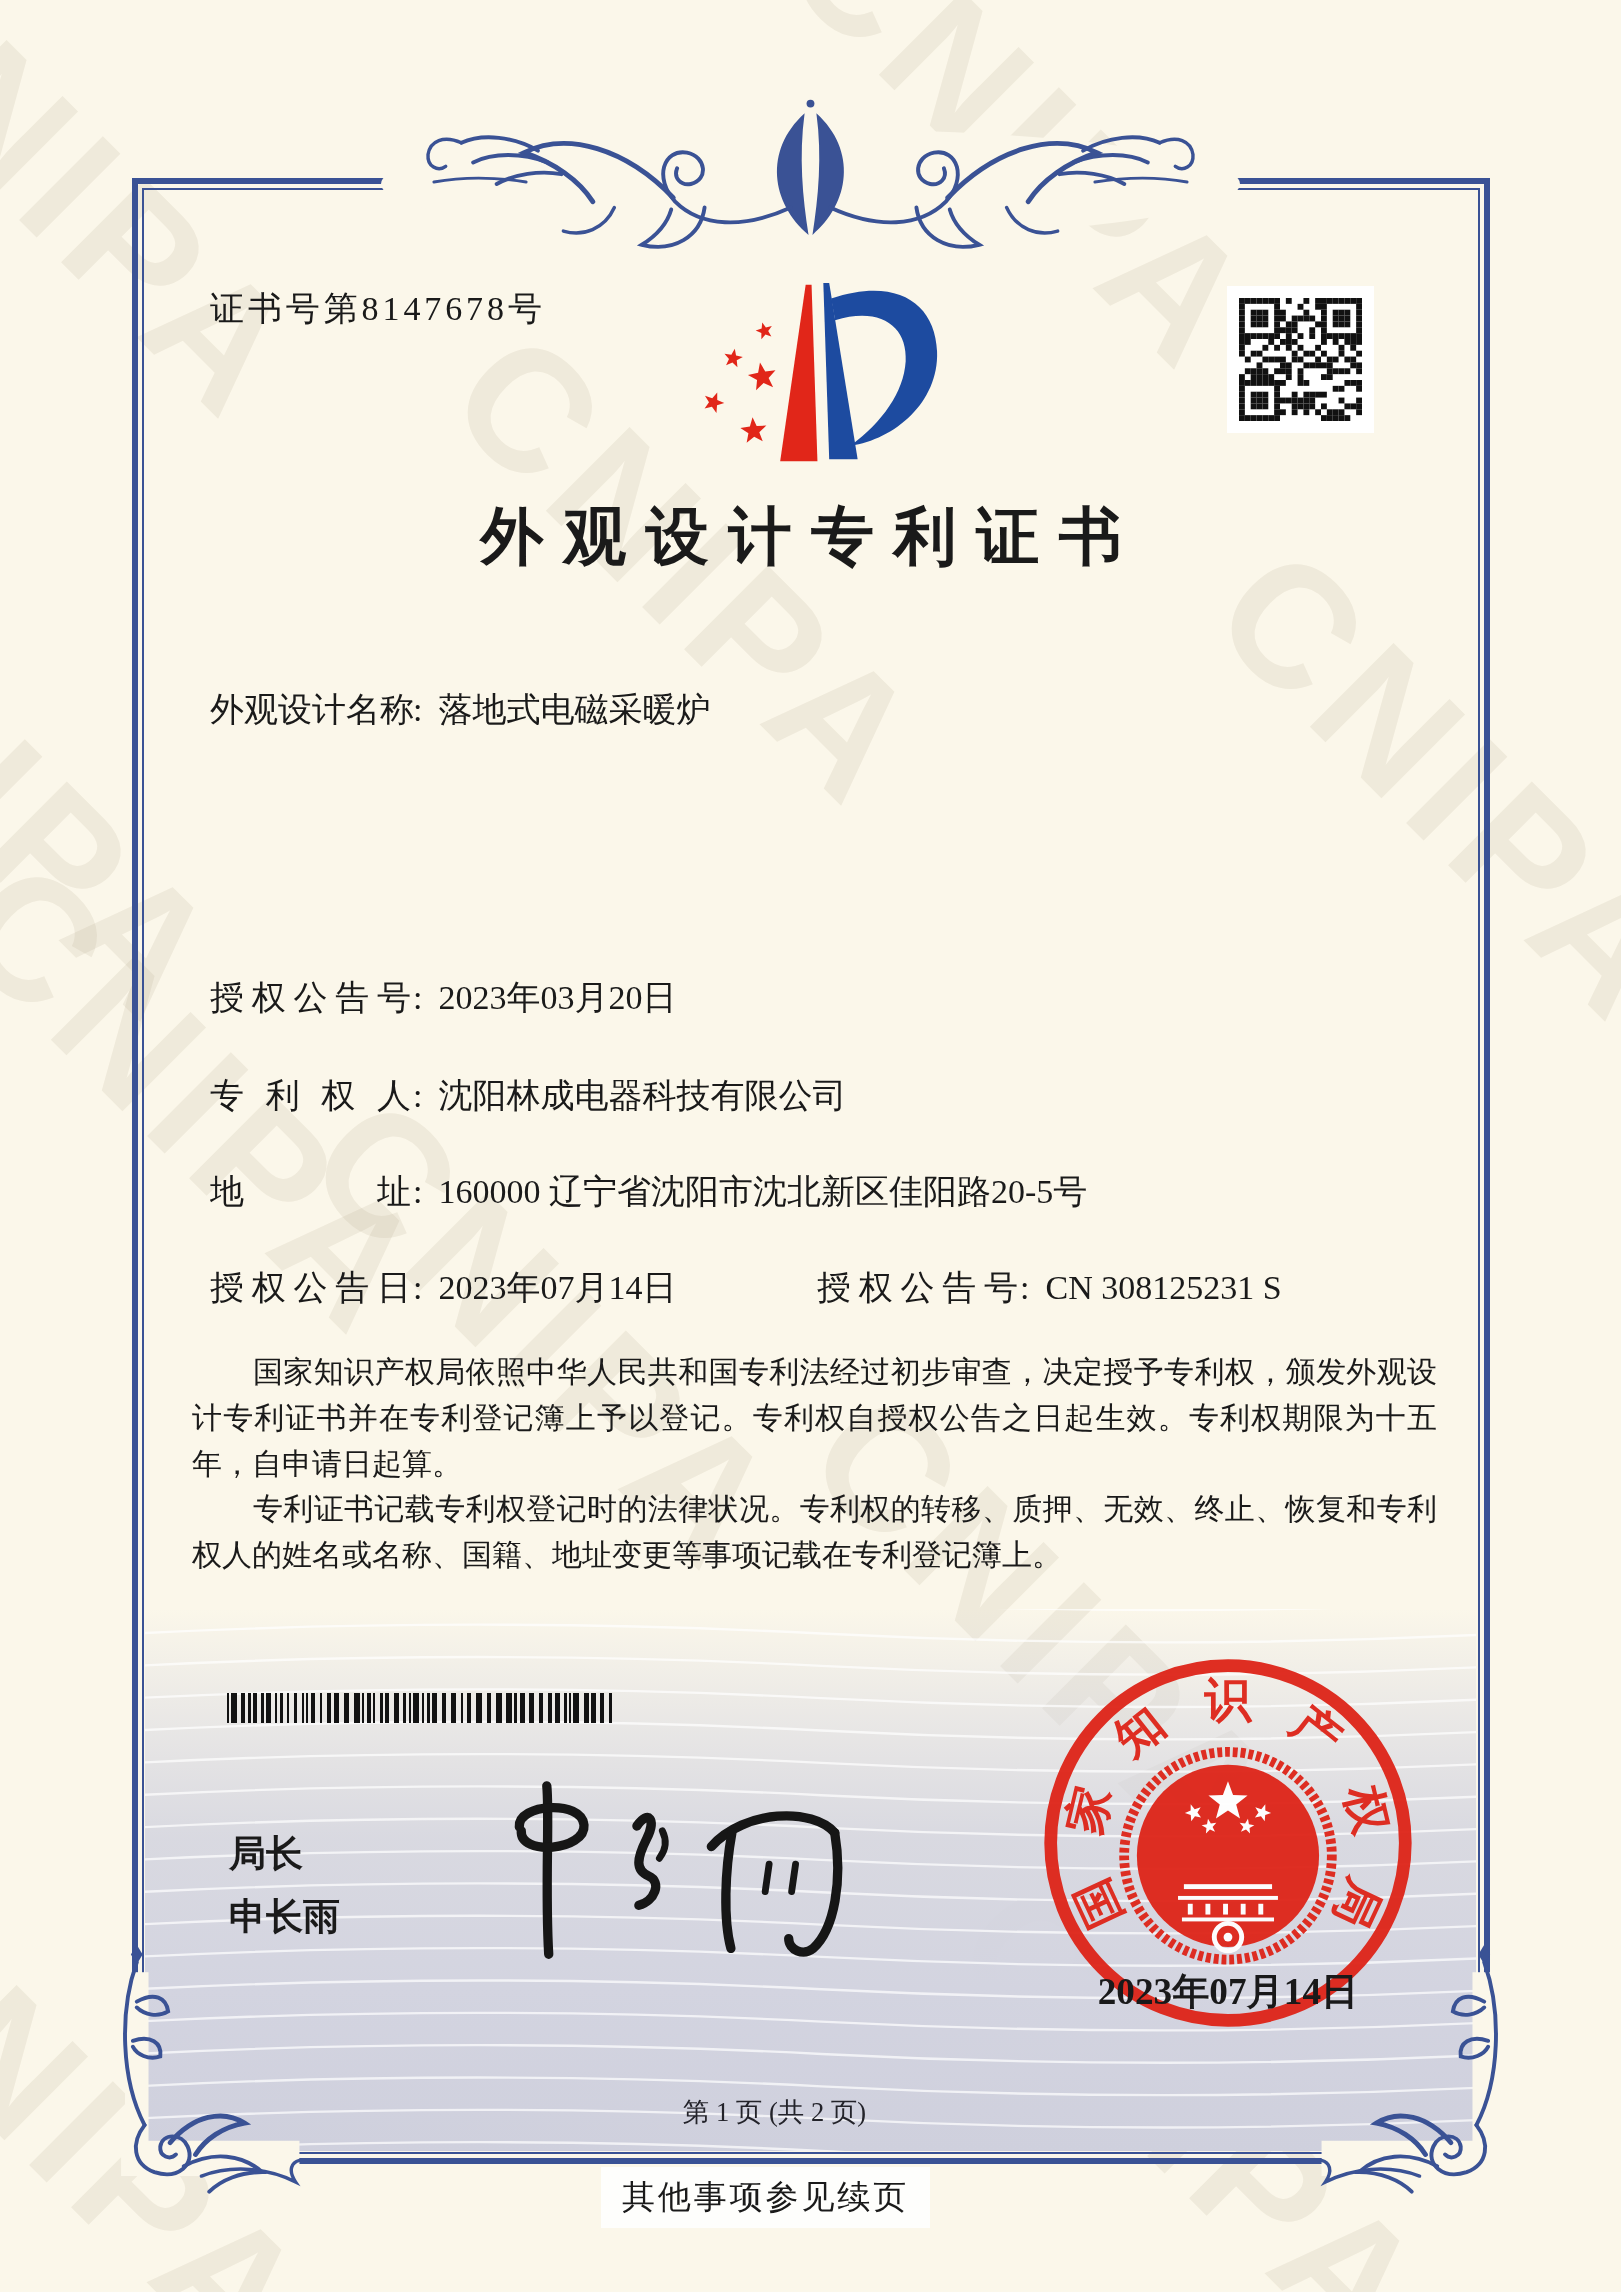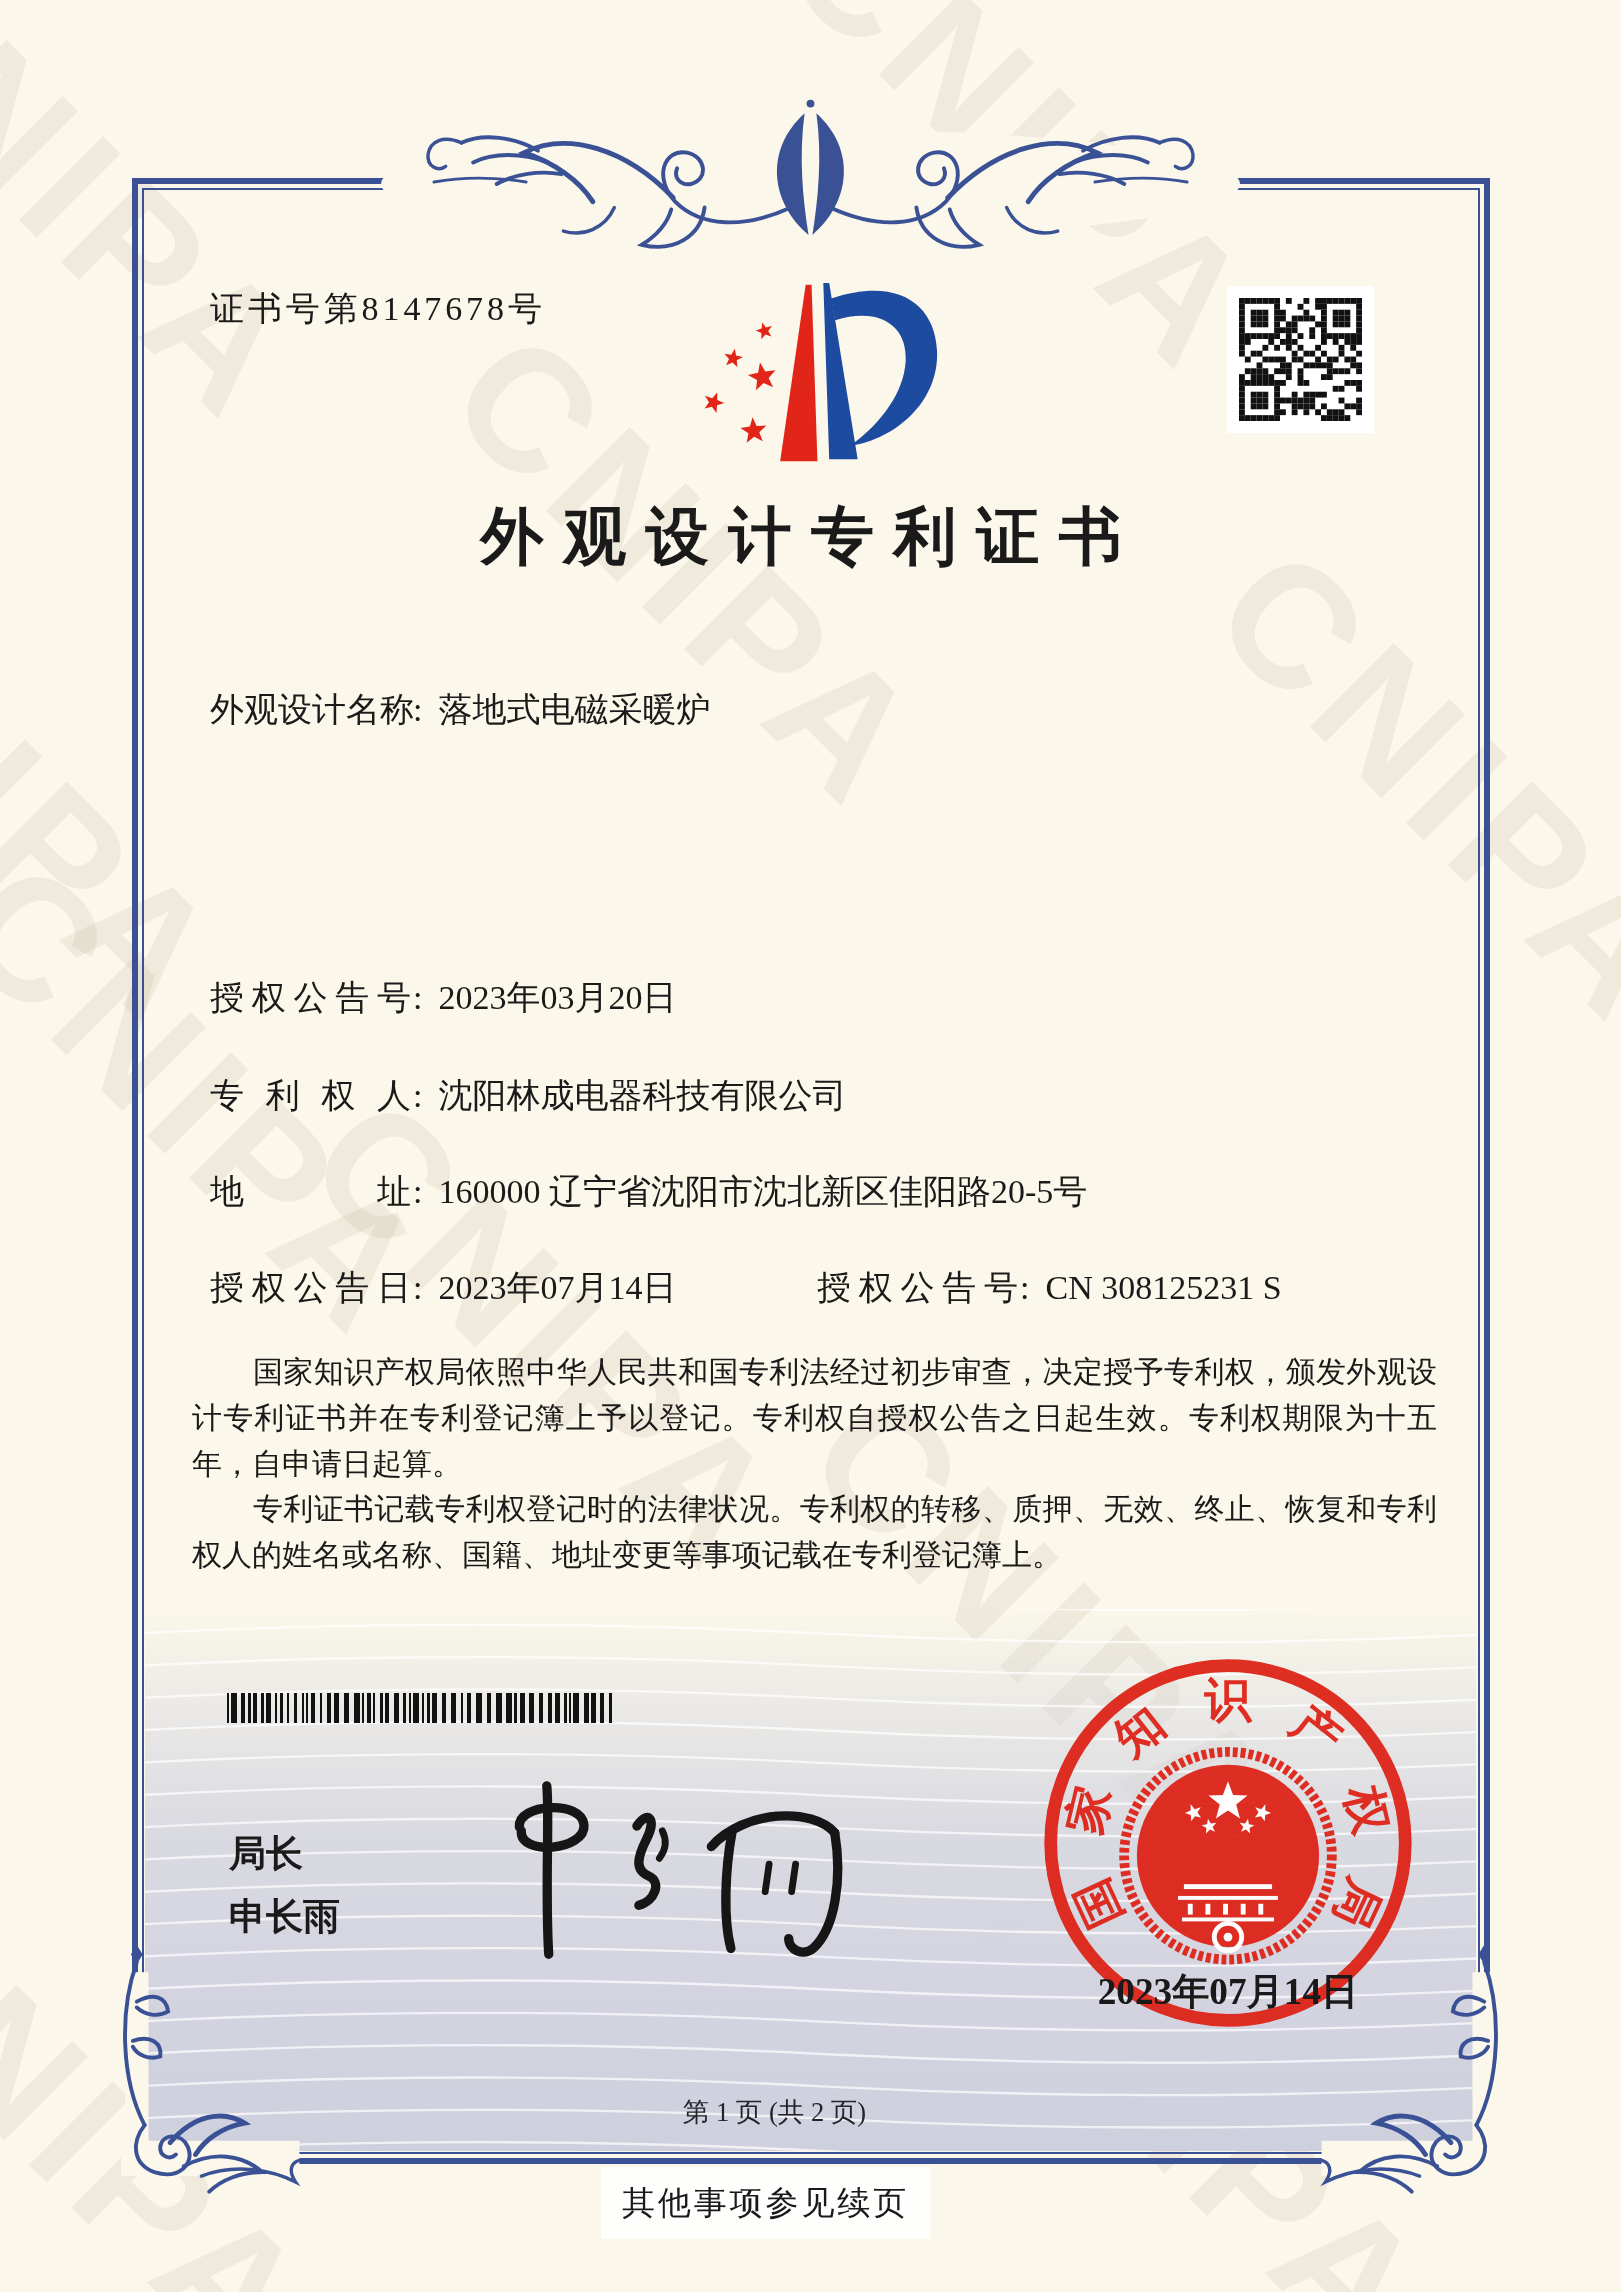--- a/index.html
+++ b/index.html
@@ -29,21 +29,21 @@
   .grant2{position:absolute;left:607px;top:0;}
   .para{left:192px;width:1245px;font-size:30px;line-height:46px;text-indent:61px;text-align:justify;}
   .p1{top:1349px;} .p2{top:1486px;}
   .barcode{left:227px;top:1693px;width:392px;height:30px;font-size:0;white-space:nowrap;}
   .barcode i{display:inline-block;height:30px;background:#121212;}
   .barcode u{display:inline-block;height:30px;}
   .signer{left:229px;top:1835px;font-family:"Liberation Sans","DejaVu Sans",sans-serif;
           font-weight:bold;font-size:37px;line-height:37px;}
   .signer .nm{margin-top:25.5px;}
   .pageno{left:0;top:2094px;width:1549px;text-align:center;font-size:26.5px;color:#23232a;}
-  .contnote{left:601px;top:2167px;width:329px;height:72px;background:#FEFEFC;
+  .contnote{left:601px;top:2167px;width:329px;height:61px;background:#FEFEFC;
             display:flex;align-items:center;justify-content:center;font-size:33px;letter-spacing:2.9px;}
   svg text{font-family:"Liberation Serif","DejaVu Serif",serif;}
 </style>
 </head>
 <body>
 
 <div class="page">
 
   <div class="wm" style="left:-69px;top:-93px">CNIPA</div>
   <div class="wm" style="left:887px;top:-142px">CNIPA</div>

